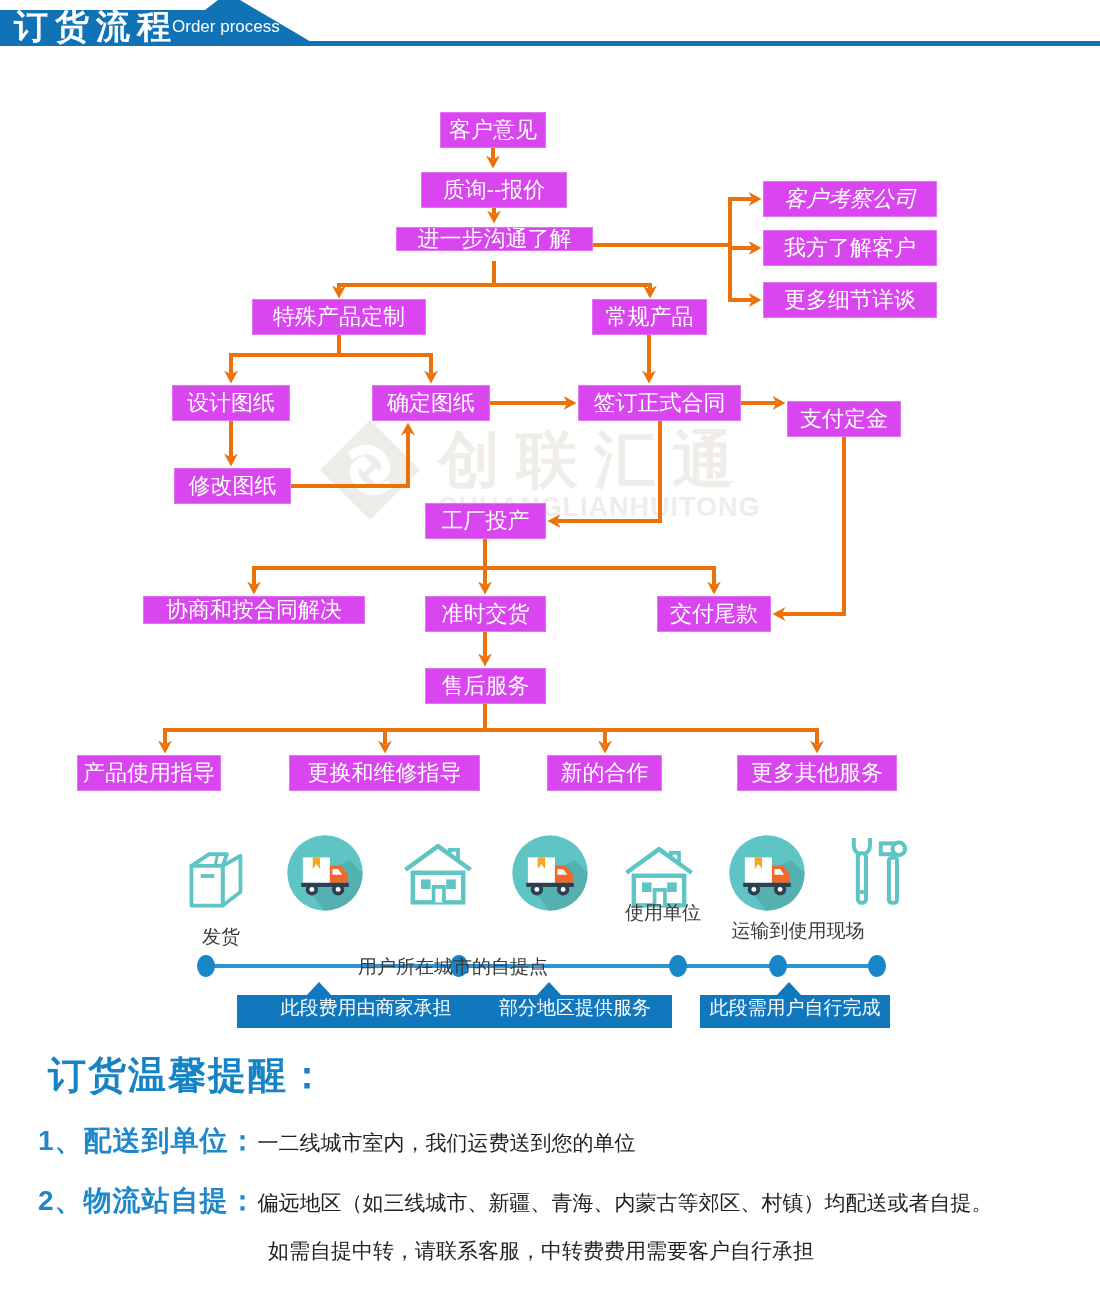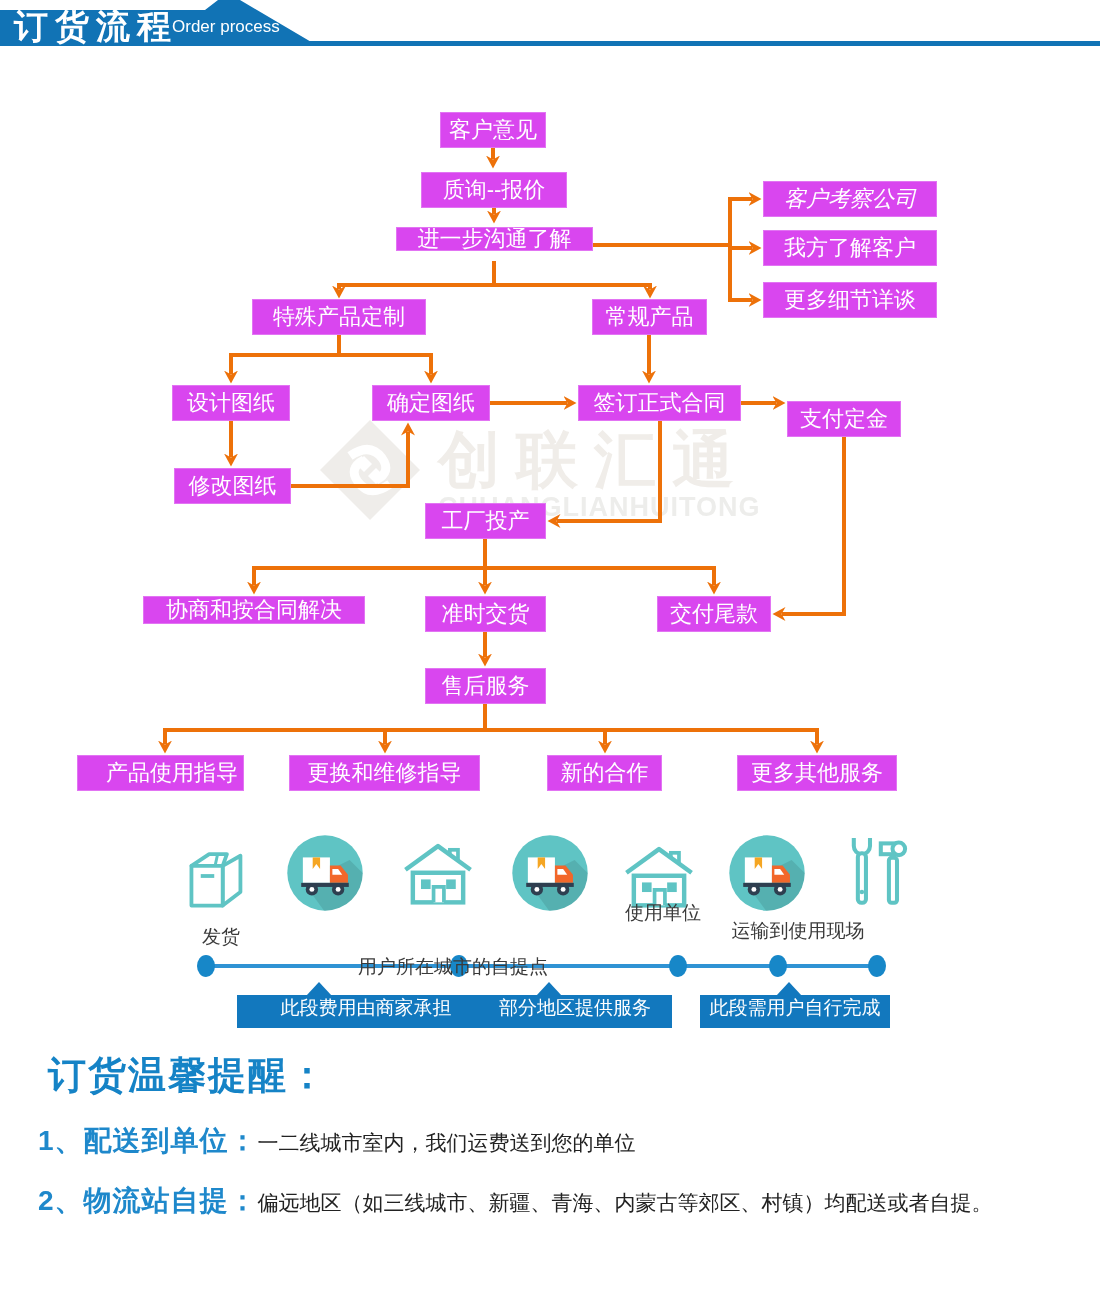--- a/index.html
+++ b/index.html
@@ -162,21 +162,21 @@
   <div class="node" style="left:172px;top:385px;width:118px;height:36px;">设计图纸</div>
   <div class="node" style="left:372px;top:385px;width:118px;height:36px;">确定图纸</div>
   <div class="node" style="left:578px;top:385px;width:163px;height:36px;">签订正式合同</div>
   <div class="node" style="left:787px;top:385px;width:114px;height:36px;margin-top:16px;">支付定金</div>
   <div class="node" style="left:174px;top:468px;width:117px;height:36px;">修改图纸</div>
   <div class="node" style="left:425px;top:503px;width:121px;height:36px;">工厂投产</div>
   <div class="node" style="left:143px;top:596px;width:222px;height:28px;">协商和按合同解决</div>
   <div class="node" style="left:425px;top:596px;width:121px;height:36px;">准时交货</div>
   <div class="node" style="left:657px;top:596px;width:114px;height:36px;">交付尾款</div>
   <div class="node" style="left:425px;top:668px;width:121px;height:36px;">售后服务</div>
-  <div class="node" style="left:77px;top:755px;width:144px;height:36px;padding-left:23px;">产品使用指导</div>
+  <div class="node" style="left:77px;top:755px;width:144px;height:36px;">产品使用指导</div>
   <div class="node" style="left:289px;top:755px;width:191px;height:36px;">更换和维修指导</div>
   <div class="node" style="left:547px;top:755px;width:115px;height:36px;">新的合作</div>
   <div class="node" style="left:737px;top:755px;width:160px;height:36px;">更多其他服务</div>
 
   <svg width="0" height="0" style="position:absolute">
     <defs>
       <symbol id="sym-truck" viewBox="0 0 100 100">
         <clipPath id="tclip">
             <circle cx="50" cy="50" r="46"></circle>
           </clipPath>
@@ -268,14 +268,15 @@
   <div class="notice-head">订货温馨提醒：</div>
 
   <div class="notice-item" style="top:1122px;">
     <span class="blue">1、</span><span class="blue">配送到单位：</span><span class="black">一二线城市室内，我们运费送到您的单位</span>
   </div>
 
   <div class="notice-item" style="top:1182px;">
     <span class="blue">2、</span><span class="blue">物流站自提：</span><span class="black">偏远地区（如三线城市、新疆、青海、内蒙古等郊区、村镇）均配送或者自提。</span>
   </div>
 
+  <div class="notice-foot">如需自提中转，请联系客服，中转费费用需要客户自行承担</div>
 
 </div>
 
 </body></html>

